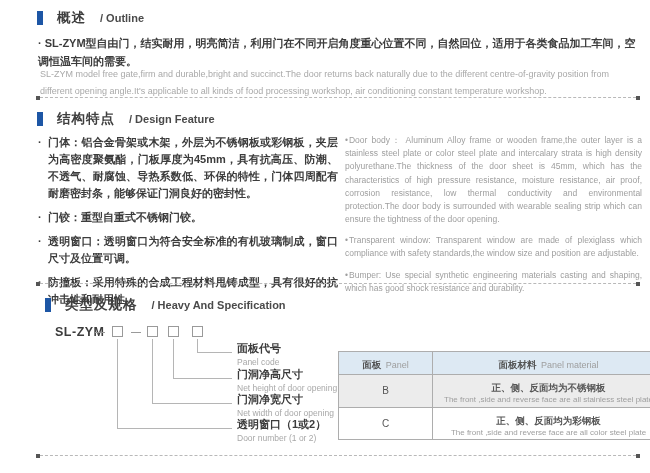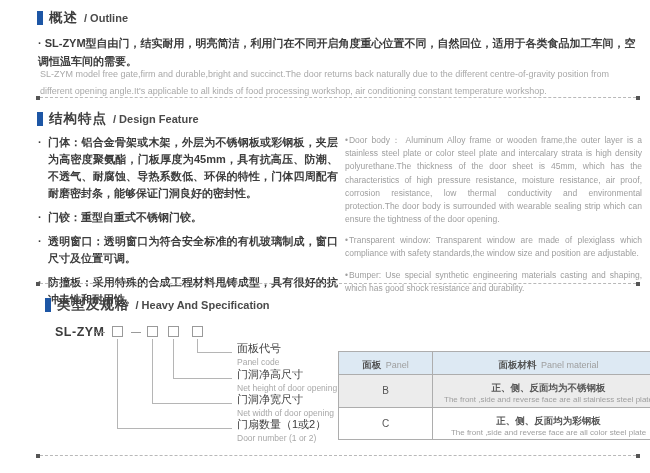--- a/index.html
+++ b/index.html
@@ -7,21 +7,21 @@
   body {
     position:relative;
     background:#ffffff;
     font-family:"Liberation Sans","DejaVu Sans",sans-serif;
     overflow:hidden;
     color:#3c3c3c;
   }
   .abs { position:absolute; }
 
   
-  .sec-header { display:flex; align-items:center; gap:6px; }
+  .sec-header { display:flex; align-items:center; gap:14px; }
   .sec-square { width:6px; height:14px; background:#1d56a5; flex:0 0 auto; }
   .sec-title-zh { font-size:13.5px; font-weight:bold; color:#3f3f3f; letter-spacing:1px; }
   .sec-title-en { font-size:11px; font-weight:bold; color:#4a4a4a; }
 
   
   .divider { height:0; border-top:1px dashed #b9b9b9; }
   .divider::before, .divider::after {
     content:""; position:absolute; top:-2px; width:4px; height:4px; background:#555;
   }
   .divider::before { left:-4px; }
@@ -46,21 +46,21 @@
     text-align:justify;
   }
   .en-list li::before { content:"\2022"; margin-right:1px; }
 
   
   .model-prefix { font-size:12.5px; font-weight:bold; color:#3c3c3c; letter-spacing:0.5px; }
   .code-box { width:11px; height:11px; border:1px solid #9a9a9a; background:#fff; }
   .dash { height:1px; background:#9a9a9a; }
   .vline { width:1px; background:#b5b5b5; }
   .hline { height:1px; background:#b5b5b5; }
-  .code-label-zh { font-size:11px; font-weight:normal; color:#3c3c3c; }
+  .code-label-zh { font-size:11px; font-weight:bold; color:#3c3c3c; }
   .code-label-en { font-size:8.5px; color:#a8a8a8; margin-top:1px; }
 
   
   table.spec {
     border-collapse:collapse; table-layout:fixed; width:327px;
   }
   table.spec td {
     border:1px solid #adadad; text-align:center; vertical-align:middle; padding:2px 3px;
   }
   .spec .c1 { width:94px; }
@@ -139,21 +139,21 @@
 </div>
 <div class="abs" style="left:237px; top:367px;">
   <div class="code-label-zh">门洞净高尺寸</div>
   <div class="code-label-en">Net height of door opening</div>
 </div>
 <div class="abs" style="left:237px; top:392px;">
   <div class="code-label-zh">门洞净宽尺寸</div>
   <div class="code-label-en">Net width of door opening</div>
 </div>
 <div class="abs" style="left:237px; top:417px;">
-  <div class="code-label-zh">门扇数量（1或2）</div>
+  <div class="code-label-zh">透明窗口（1或2）</div>
   <div class="code-label-en">Door number (1 or 2)</div>
 </div>
 
 <table class="spec abs" style="left:338px; top:351px;">
   <tbody>
       <tr class="hdr">
     <td class="c1">
       <span class="t-zh">面板</span>
       <span class="t-inline-en">Panel</span>
     </td>

